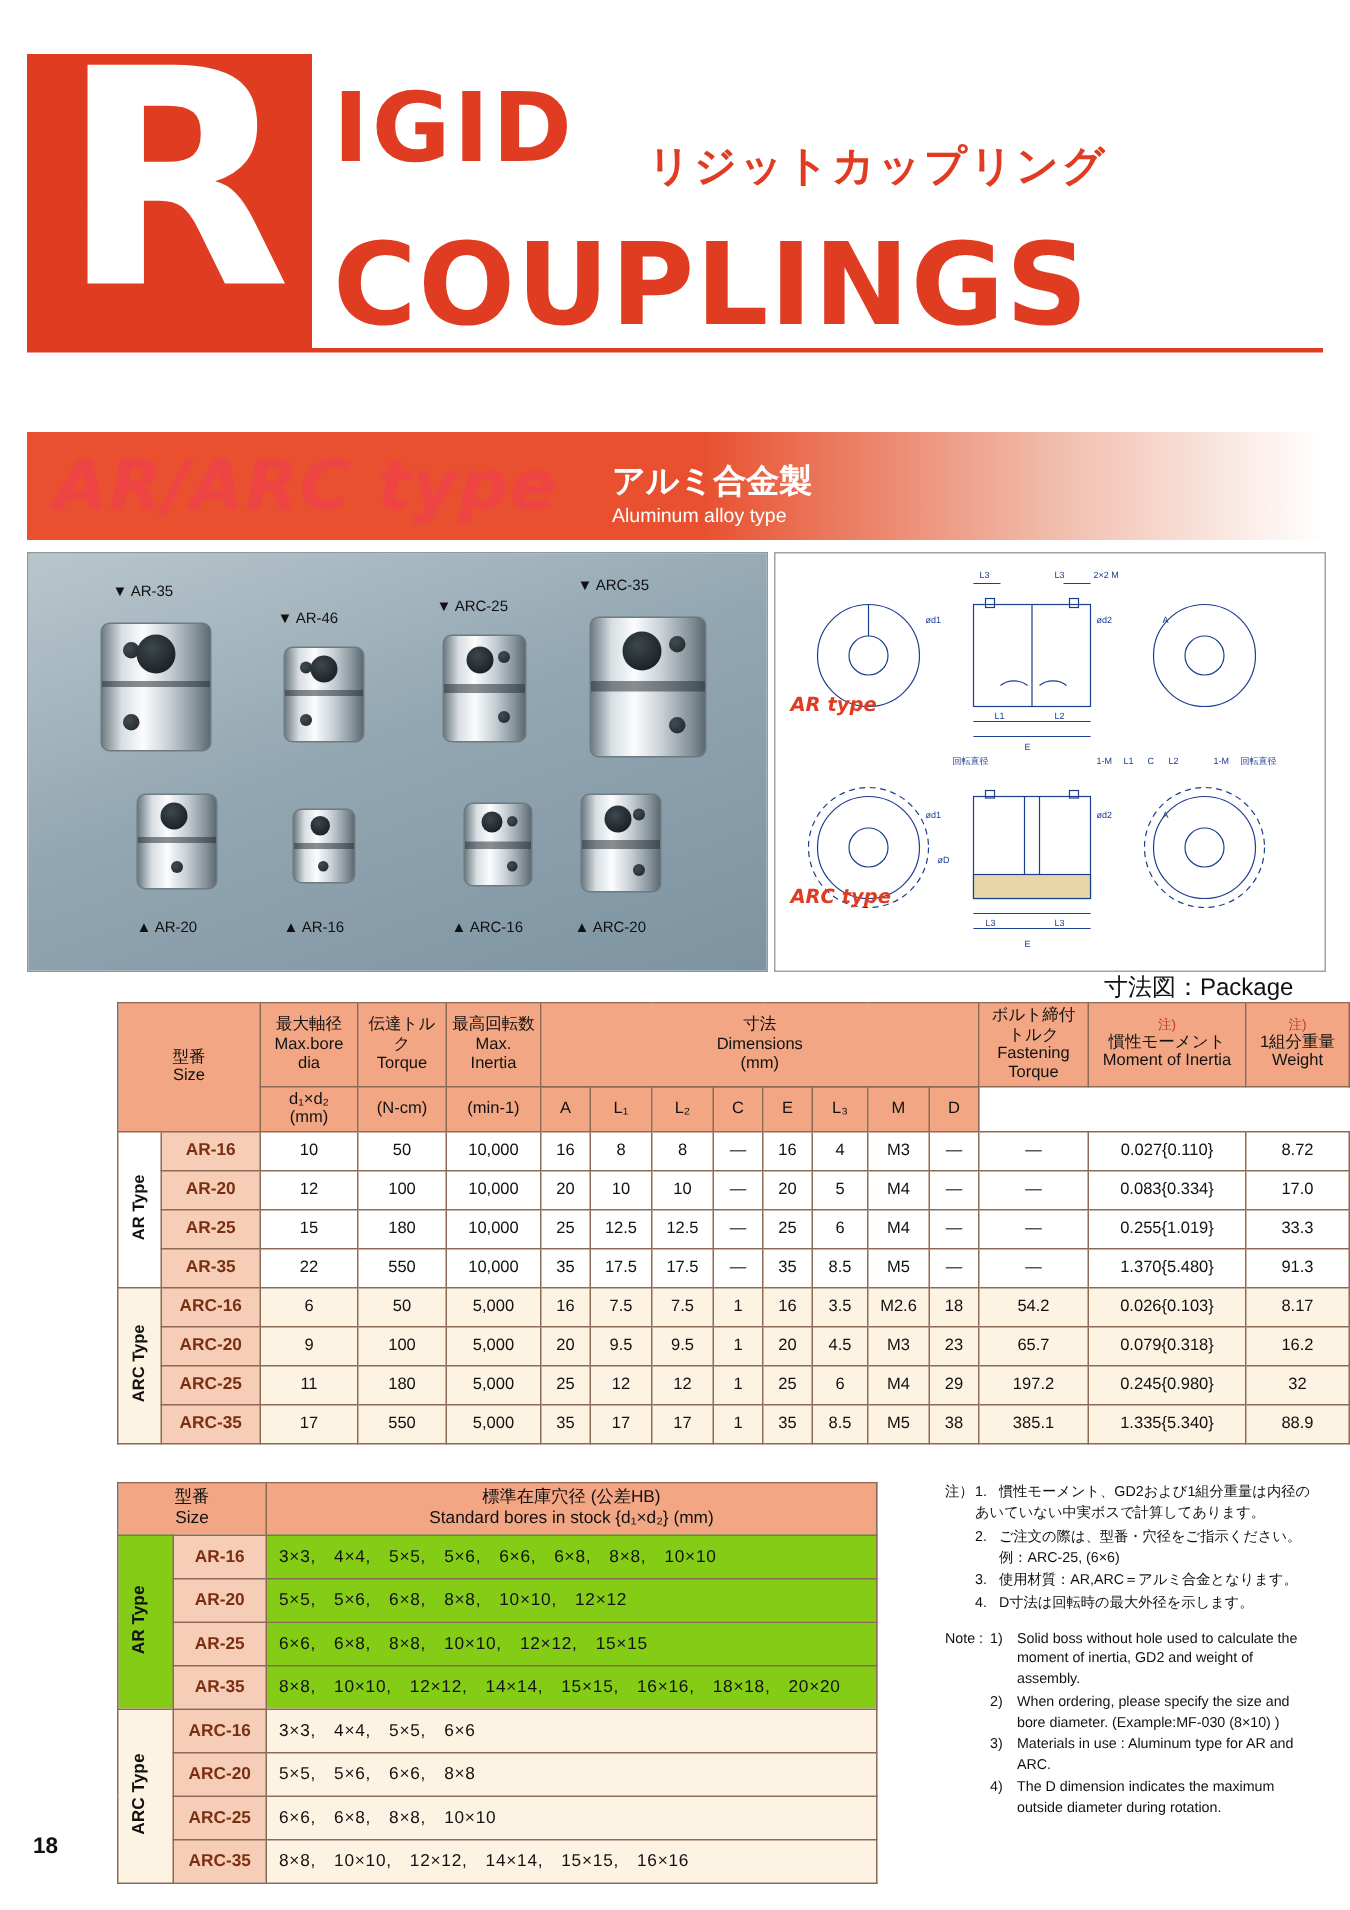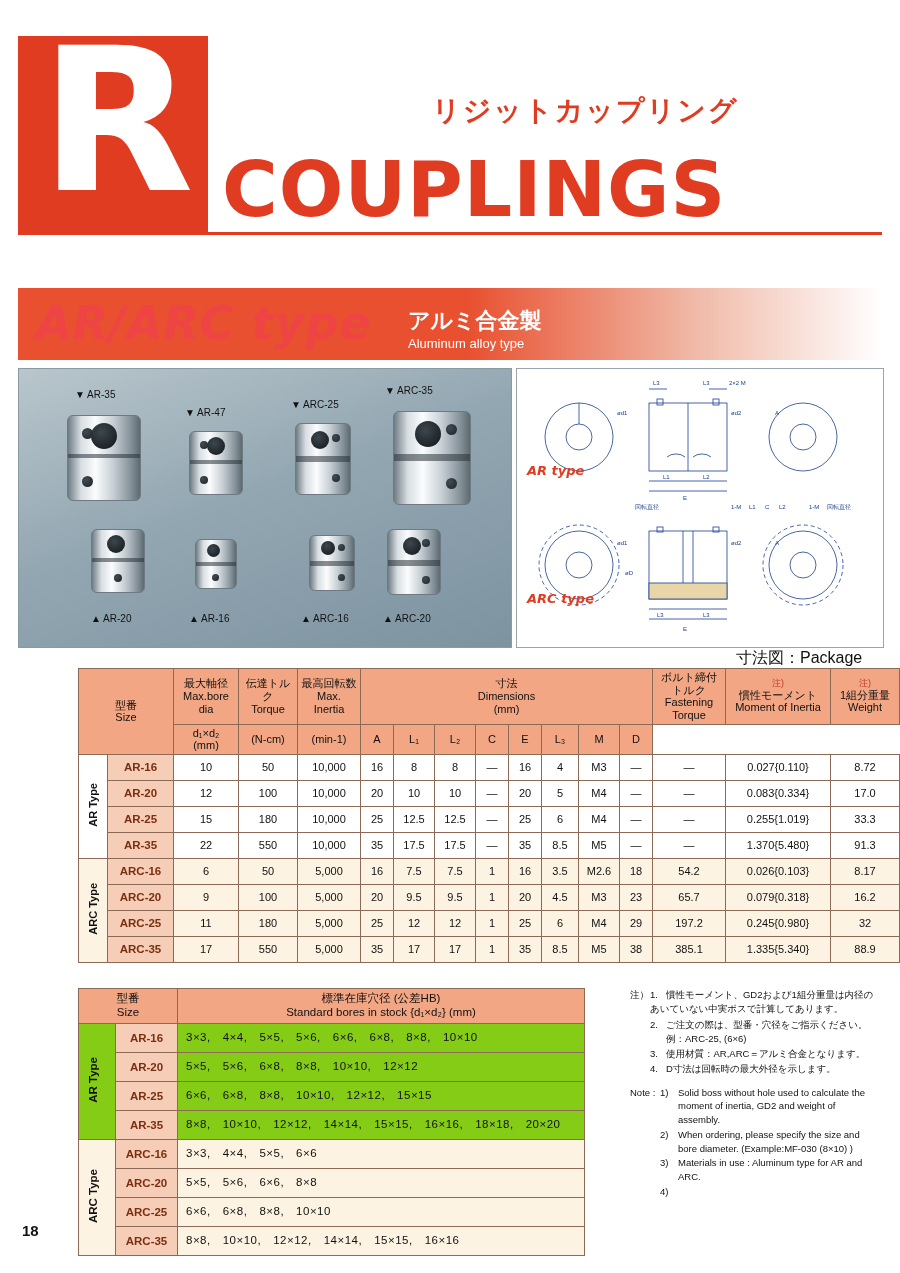--- a/index.html
+++ b/index.html
@@ -84,20 +84,21 @@
 <body>
 
 <div class="page">
 
   <div class="punch" style="left:848px;top:452px;"></div>
   <div class="punch" style="left:848px;top:822px;"></div>
 
   <div class="top-band">
     <div class="red-left"></div>
     <div class="big-r">R</div>
+    <div class="igid">IGID</div>
     <div class="jp-title">リジットカップリング</div>
     <div class="couplings">COUPLINGS</div>
   </div>
   <div class="band-rule"></div>
 
   <div class="type-band"></div>
   <div class="type-title">AR/ARC type</div>
   <div class="type-jp">アルミ合金製</div>
   <div class="type-en">Aluminum alloy type</div>
 
@@ -153,21 +154,21 @@
     <div class="bore" style="left:302px;top:172px;width:14px;height:14px;"></div>
 
     <div class="cyl" style="left:368px;top:160px;width:52px;height:64px;">
       <div class="slot" style="top:30px;height:6px;"></div>
       <div class="hole" style="left:34px;top:9px;width:8px;height:8px;"></div>
       <div class="hole" style="left:34px;top:46px;width:8px;height:8px;"></div>
     </div>
     <div class="bore" style="left:384px;top:168px;width:18px;height:18px;"></div>
 
     <div class="lbl" style="left:56px;top:20px;">▼ AR-35</div>
-    <div class="lbl" style="left:166px;top:38px;">▼ AR-47</div>
+    <div class="lbl" style="left:166px;top:38px;">▼ AR-46</div>
     <div class="lbl" style="left:272px;top:30px;">▼ ARC-25</div>
     <div class="lbl" style="left:366px;top:16px;">▼ ARC-35</div>
     <div class="lbl" style="left:72px;top:244px;">▲ AR-20</div>
     <div class="lbl" style="left:170px;top:244px;">▲ AR-16</div>
     <div class="lbl" style="left:282px;top:244px;">▲ ARC-16</div>
     <div class="lbl" style="left:364px;top:244px;">▲ ARC-20</div>
   </div>
 
   <div class="outline">
     <svg width="366" height="278" viewBox="0 0 366 278">
@@ -539,18 +540,19 @@
         <div class="txt">When ordering, please specify the size and bore diameter. (Example:MF-030 (8×10) )</div>
       </div>
       <div class="row">
         <div class="num" style="width:30px;flex:0 0 30px;"></div>
         <div class="num" style="width:18px;flex:0 0 18px;">3)</div>
         <div class="txt">Materials in use : Aluminum type for AR and ARC.</div>
       </div>
       <div class="row">
         <div class="num" style="width:30px;flex:0 0 30px;"></div>
         <div class="num" style="width:18px;flex:0 0 18px;">4)</div>
+        <div class="txt">The D dimension indicates the maximum outside diameter during rotation.</div>
       </div>
     </div>
   </div>
 
   <div class="pageno">18</div>
 </div>
 
 </body></html>

